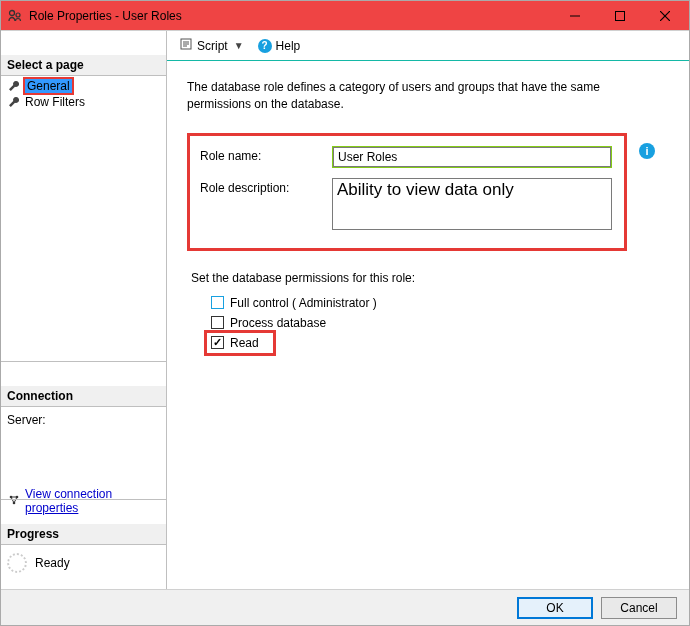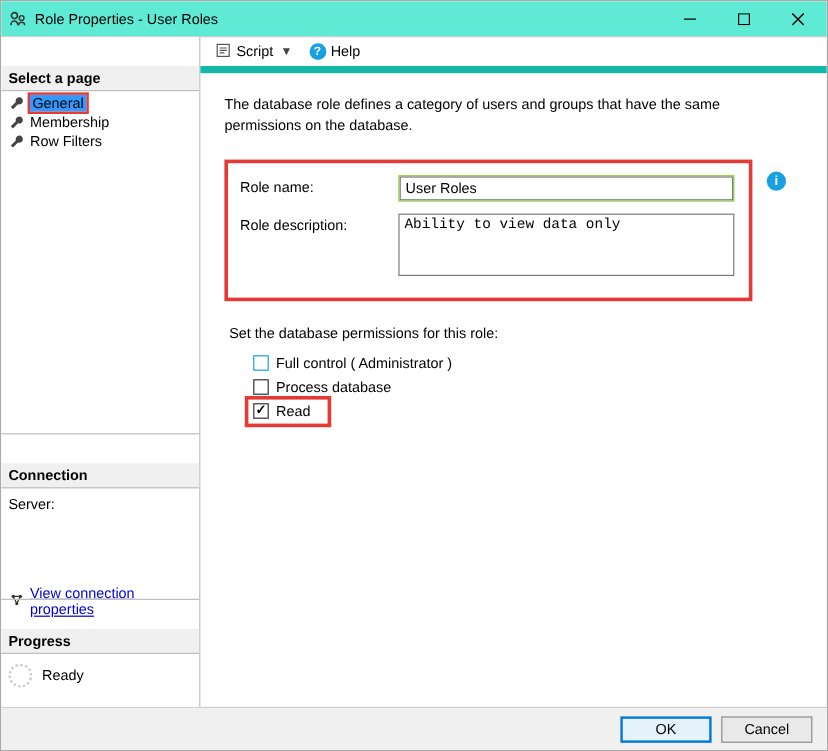--- a/index.html
+++ b/index.html
@@ -13,21 +13,21 @@
     height: 626px;
     overflow: hidden;
     border: 1px solid #aaa;
   }
   
   .titlebar {
     height: 30px;
     display: flex;
     align-items: center;
     padding: 0 2px 0 6px;
-    background: #5eead4;
+    background: #ef4444;
     border-bottom: 1px solid #d0d0d0;
   }
   .titlebar .app-icon { width: 16px; height: 16px; margin-right: 6px; display:flex; align-items:center; justify-content:center;}
   .titlebar .title { flex: 1; font-size: 12px; }
   .win-btns { display: flex; }
   .win-btn {
     width: 45px; height: 28px; display: flex; align-items: center; justify-content: center;
     font-size: 14px; color:#222;
   }
   
@@ -82,21 +82,21 @@
     flex: 1;
     display: flex;
     flex-direction: column;
   }
   .toolbar {
     height: 30px;
     display: flex;
     align-items: center;
     gap: 4px;
     padding: 0 8px;
-    border-bottom: 6px solid #14b8a6;
+    border-bottom: 1px solid #14b8a6;
   }
   .toolbar .script { display:flex; align-items:center; gap:4px; padding:2px 4px;}
   .toolbar .sep-dd { color:#444; font-size:10px; padding:0 2px;}
   .toolbar .help { display:flex; align-items:center; gap:4px; padding:2px 4px;}
   .help-icon { width:14px;height:14px;border-radius:50%;background:#18a0e0;color:#fff;display:flex;align-items:center;justify-content:center;font-size:10px;font-weight:bold;}
   .content {
     flex:1;
     padding: 18px 24px 10px 20px;
     overflow:auto;
   }
@@ -105,21 +105,21 @@
     border: 3px solid #e53935;
     padding: 10px 10px 18px 10px;
     width: 440px;
   }
   .form-row { display:flex; align-items:flex-start; margin-bottom:10px;}
   .form-row label { width: 132px; padding-top:3px;}
   .form-row input[type=text] {
     width: 280px; height:20px; border:1px solid #7a7a7a; padding:1px 4px; font-family:inherit; font-size:12px;
   }
   .form-row textarea {
-    width: 280px; height:52px; border:1px solid #7a7a7a; padding:1px 4px; font-family:Liberation Mono, monospace; font-size:12px; resize:none;
+    width: 280px; height:52px; border:1px solid #7a7a7a; padding:1px 4px; font-family:Liberation Sans, sans-serif; font-size:17px; resize:none;
   }
   .info-icon-pos { position:relative; }
   .info-icon {
     position:absolute; left:444px; top:0px;
     width:16px;height:16px;border-radius:50%;background:#18a0e0;color:#fff;display:flex;align-items:center;justify-content:center;font-weight:bold;font-size:11px;
   }
   .role-name-container {
     width:432px;
     border:1px solid #84cc16;
     display:flex;
@@ -194,28 +194,20 @@
             </svg>
           </span>
         <span class="label">General</span>
       </div>
       <div class="page-item">
         <span class="wrench">
             <svg width="12" height="12" viewBox="0 0 12 12">
               <path d="M8 1a3 3 0 0 0-2.8 4L1 9.2 2.8 11 7 6.8A3 3 0 1 0 8 1z" fill="#444"></path>
             </svg>
           </span>
-        <span>Membership</span>
-      </div>
-      <div class="page-item">
-        <span class="wrench">
-            <svg width="12" height="12" viewBox="0 0 12 12">
-              <path d="M8 1a3 3 0 0 0-2.8 4L1 9.2 2.8 11 7 6.8A3 3 0 1 0 8 1z" fill="#444"></path>
-            </svg>
-          </span>
         <span>Row Filters</span>
       </div>
     </div>
     <div class="left-spacer"></div>
 
     <div class="connection-box">
       <div class="section-header">Connection</div>
       <div class="conn-body">
         <div>Server:</div>
         <div class="conn-link">

